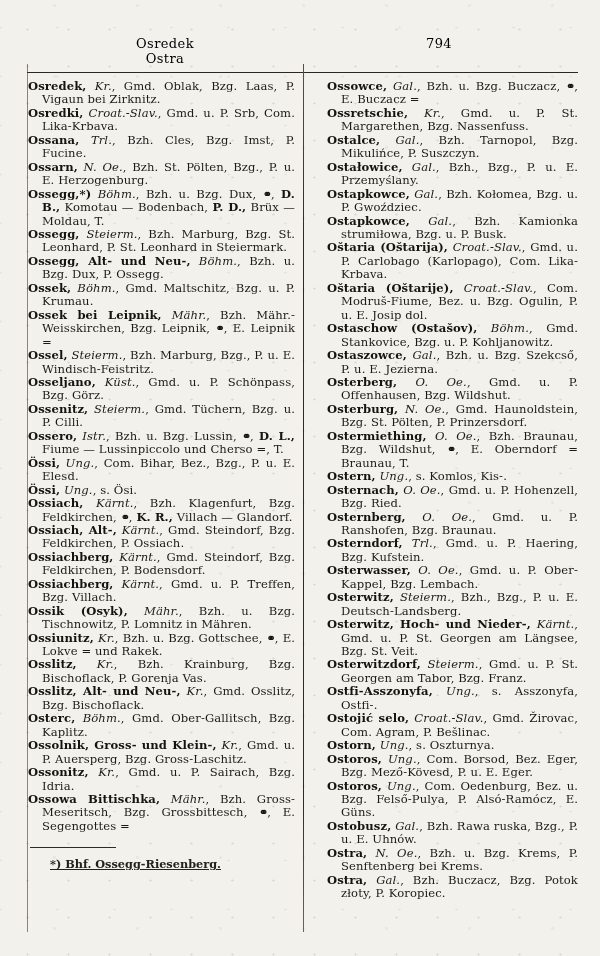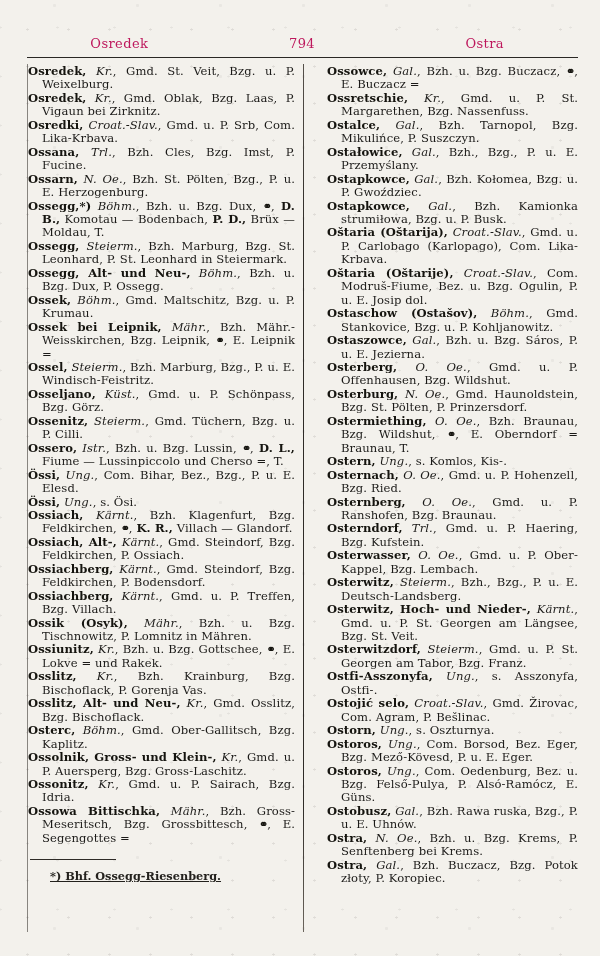--- a/index.html
+++ b/index.html
@@ -10,22 +10,22 @@
       radial-gradient(rgba(40,35,30,.10) 1px, transparent 1.3px),
       radial-gradient(rgba(40,35,30,.07) 1px, transparent 1.3px),
       radial-gradient(rgba(40,35,30,.05) 1.4px, transparent 1.8px);
     background-size:41px 37px,57px 49px,83px 71px;
     background-position:7px 11px,29px 3px,13px 41px;
     font-family:"DejaVu Serif","Liberation Serif",serif;
     color:#1b1a18;position:relative;
   }
   .page{position:relative;width:600px;height:956px;}
   .hdr{
-    display:grid;grid-template-columns:1fr 1fr 1fr;align-items:end;
-    padding:36px 24px 4px 28px;font-size:13px;letter-spacing:.4px;color:#be185d;
+    display:grid;grid-template-columns:1fr 1fr;align-items:end;
+    padding:36px 24px 4px 28px;font-size:13px;letter-spacing:.4px;color:#000000;
   }
   .hdr span{text-align:center;}
   .hdr-rule{border:0;border-top:1.6px solid #2a2824;margin:2px 22px 0 27px;}
   .cols{
     display:flex;gap:0;padding:7px 20px 0 28px;
   }
   .col{width:275px;box-sizing:border-box;}
   .col.left{padding-right:8px;}
   .col.right{padding-left:24px;}
   .v-divider{
@@ -58,21 +58,20 @@
     <span>794</span>
     <span>Ostra</span>
   </div>
   <hr class="hdr-rule">
 
   <div class="v-edge"></div>
   <div class="v-divider"></div>
 
   <div class="cols">
     <div class="col left" id="col-left">
-        <p class="entry"><span class="hw">Osredek,</span><span class="it"> Kr.</span><span>, Gmd. St. Veit, Bzg. u. P. Weixelburg.</span></p>
         <p class="entry"><span class="hw">Osredek,</span><span class="it"> Kr.</span><span>, Gmd. Oblak, Bzg. Laas, P. Vigaun bei Zirknitz.</span></p>
         <p class="entry"><span class="hw">Osredki,</span><span class="it"> Croat.-Slav.</span><span>, Gmd. u. P. Srb, Com. Lika-Krbava.</span></p>
         <p class="entry"><span class="hw">Ossana,</span><span class="it"> Trl.</span><span>, Bzh. Cles, Bzg. Imst, P. Fucine.</span></p>
         <p class="entry"><span class="hw">Ossarn,</span><span class="it"> N. Oe.</span><span>, Bzh. St. Pölten, Bzg., P. u. E. Herzogenburg.</span></p>
         <p class="entry"><span class="hw">Ossegg,*)</span><span class="it"> Böhm.</span><span>, Bzh. u. Bzg. Dux, </span><span class="sym">⚭</span><span>, </span><span class="hw">D. B.,</span><span> Komotau — Bodenbach, </span><span class="hw">P. D.,</span><span> Brüx — Moldau, T.</span></p>
         <p class="entry"><span class="hw">Ossegg,</span><span class="it"> Steierm.</span><span>, Bzh. Marburg, Bzg. St. Leonhard, P. St. Leonhard in Steiermark.</span></p>
         <p class="entry"><span class="hw">Ossegg, Alt- und Neu-,</span><span class="it"> Böhm.</span><span>, Bzh. u. Bzg. Dux, P. Ossegg.</span></p>
         <p class="entry"><span class="hw">Ossek,</span><span class="it"> Böhm.</span><span>, Gmd. Maltschitz, Bzg. u. P. Krumau.</span></p>
         <p class="entry"><span class="hw">Ossek bei Leipnik,</span><span class="it"> Mähr.</span><span>, Bzh. Mähr.-Weisskirchen, Bzg. Leipnik, </span><span class="sym">⚭</span><span>, E. Leipnik =</span></p>
         <p class="entry"><span class="hw">Ossel,</span><span class="it"> Steierm.</span><span>, Bzh. Marburg, Bzg., P. u. E. Windisch-Feistritz.</span></p>
@@ -101,21 +100,21 @@
     <div class="col right" id="col-right">
         <p class="entry"><span class="hw">Ossowce,</span><span class="it"> Gal.</span><span>, Bzh. u. Bzg. Buczacz, </span><span class="sym">⚭</span><span>, E. Buczacz =</span></p>
         <p class="entry"><span class="hw">Ossretschie,</span><span class="it"> Kr.</span><span>, Gmd. u. P. St. Margarethen, Bzg. Nassenfuss.</span></p>
         <p class="entry"><span class="hw">Ostalce,</span><span class="it"> Gal.</span><span>, Bzh. Tarnopol, Bzg. Mikulińce, P. Suszczyn.</span></p>
         <p class="entry"><span class="hw">Ostałowice,</span><span class="it"> Gal.</span><span>, Bzh., Bzg., P. u. E. Przemyślany.</span></p>
         <p class="entry"><span class="hw">Ostapkowce,</span><span class="it"> Gal.</span><span>, Bzh. Kołomea, Bzg. u. P. Gwoździec.</span></p>
         <p class="entry"><span class="hw">Ostapkowce,</span><span class="it"> Gal.</span><span>, Bzh. Kamionka strumiłowa, Bzg. u. P. Busk.</span></p>
         <p class="entry"><span class="hw">Oštaria (Oštarija),</span><span class="it"> Croat.-Slav.</span><span>, Gmd. u. P. Carlobago (Karlopago), Com. Lika-Krbava.</span></p>
         <p class="entry"><span class="hw">Oštaria (Oštarije),</span><span class="it"> Croat.-Slav.</span><span>, Com. Modruš-Fiume, Bez. u. Bzg. Ogulin, P. u. E. Josip dol.</span></p>
         <p class="entry"><span class="hw">Ostaschow (Ostašov),</span><span class="it"> Böhm.</span><span>, Gmd. Stankovice, Bzg. u. P. Kohljanowitz.</span></p>
-        <p class="entry"><span class="hw">Ostaszowce,</span><span class="it"> Gal.</span><span>, Bzh. u. Bzg. Sáros, P. u. E. Jezierna.</span></p>
+        <p class="entry"><span class="hw">Ostaszowce,</span><span class="it"> Gal.</span><span>, Bzh. u. Bzg. Szekcső, P. u. E. Jezierna.</span></p>
         <p class="entry"><span class="hw">Osterberg,</span><span class="it"> O. Oe.</span><span>, Gmd. u. P. Offenhausen, Bzg. Wildshut.</span></p>
         <p class="entry"><span class="hw">Osterburg,</span><span class="it"> N. Oe.</span><span>, Gmd. Haunoldstein, Bzg. St. Pölten, P. Prinzersdorf.</span></p>
         <p class="entry"><span class="hw">Ostermiething,</span><span class="it"> O. Oe.</span><span>, Bzh. Braunau, Bzg. Wildshut, </span><span class="sym">⚭</span><span>, E. Oberndorf = Braunau, T.</span></p>
         <p class="entry"><span class="hw">Ostern,</span><span class="it"> Ung.</span><span>, s. Komlos, Kis-.</span></p>
         <p class="entry"><span class="hw">Osternach,</span><span class="it"> O. Oe.</span><span>, Gmd. u. P. Hohenzell, Bzg. Ried.</span></p>
         <p class="entry"><span class="hw">Osternberg,</span><span class="it"> O. Oe.</span><span>, Gmd. u. P. Ranshofen, Bzg. Braunau.</span></p>
         <p class="entry"><span class="hw">Osterndorf,</span><span class="it"> Trl.</span><span>, Gmd. u. P. Haering, Bzg. Kufstein.</span></p>
         <p class="entry"><span class="hw">Osterwasser,</span><span class="it"> O. Oe.</span><span>, Gmd. u. P. Ober-Kappel, Bzg. Lembach.</span></p>
         <p class="entry"><span class="hw">Osterwitz,</span><span class="it"> Steierm.</span><span>, Bzh., Bzg., P. u. E. Deutsch-Landsberg.</span></p>
         <p class="entry"><span class="hw">Osterwitz, Hoch- und Nieder-,</span><span class="it"> Kärnt.</span><span>, Gmd. u. P. St. Georgen am Längsee, Bzg. St. Veit.</span></p>

